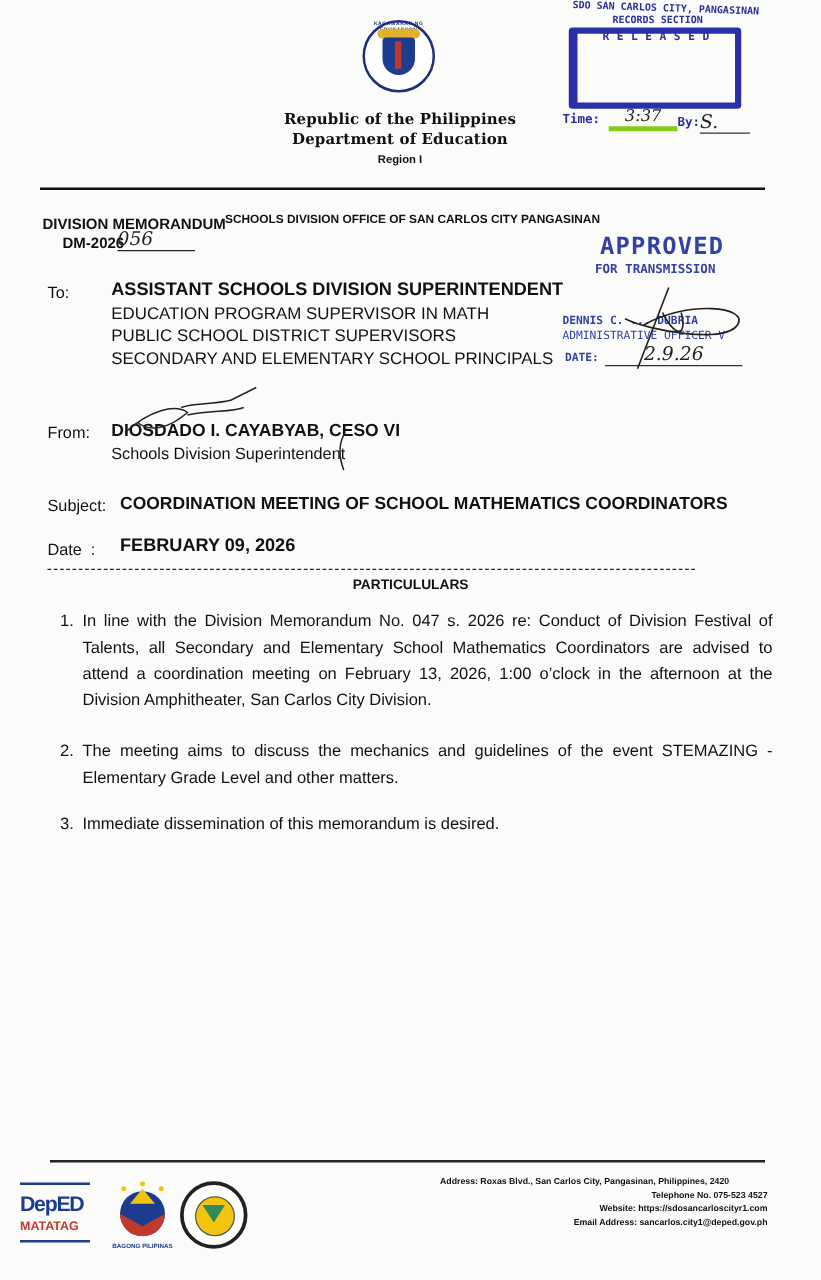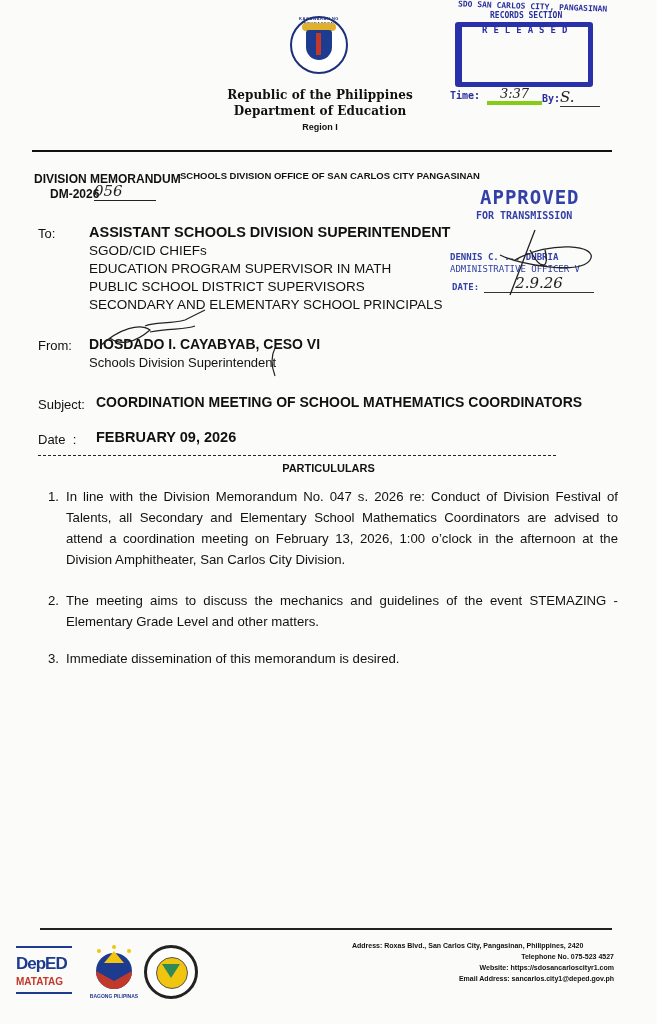--- a/index.html
+++ b/index.html
@@ -63,21 +63,20 @@
 <div class="abs stamp" style="left:542px; top:93px; font-size:10px;">By:</div>
 <div class="abs sig" style="left:560px; top:88px; font-size:15px; border-bottom:1px solid #333; width:40px;">S.</div>
 
 <div class="abs bold" style="left:34px; top:172px; font-size:12px;">DIVISION MEMORANDUM</div>
 <div class="abs bold" style="left:34px; top:187px; font-size:12px;margin-left:16px;">DM-2026</div>
 <div class="abs sig" style="left:94px; top:182px; font-size:15px; border-bottom:1px solid #222; width:62px;">056</div>
 
 <div class="abs lbl" style="left:38px; top:226px;">To:</div>
 <div class="abs to-list" style="left:89px; top:222px;">
   <div class="bold" style="font-size:14.5px; line-height:20px;">ASSISTANT SCHOOLS DIVISION SUPERINTENDENT</div>
-  <div>SGOD/CID CHIEFs</div>
   <div>EDUCATION PROGRAM SUPERVISOR IN MATH</div>
   <div>PUBLIC SCHOOL DISTRICT SUPERVISORS</div>
   <div>SECONDARY AND ELEMENTARY SCHOOL PRINCIPALS</div>
 </div>
 
 <div class="abs appr" style="left:480px; top:186px; font-size:19px; font-weight:bold; letter-spacing:1px;">APPROVED</div>
 <div class="abs appr" style="left:476px; top:210px; font-size:10px; font-weight:bold;">FOR TRANSMISSION</div>
 <div class="abs appr" style="left:450px; top:252px; font-size:9px; font-weight:bold;">DENNIS C. ... DUBRIA</div>
 <div class="abs appr" style="left:450px; top:264px; font-size:9px; font-weight:normal;">ADMINISTRATIVE OFFICER V</div>
 <div class="abs appr" style="left:452px; top:282px; font-size:9px; font-weight:bold;">DATE:</div>

